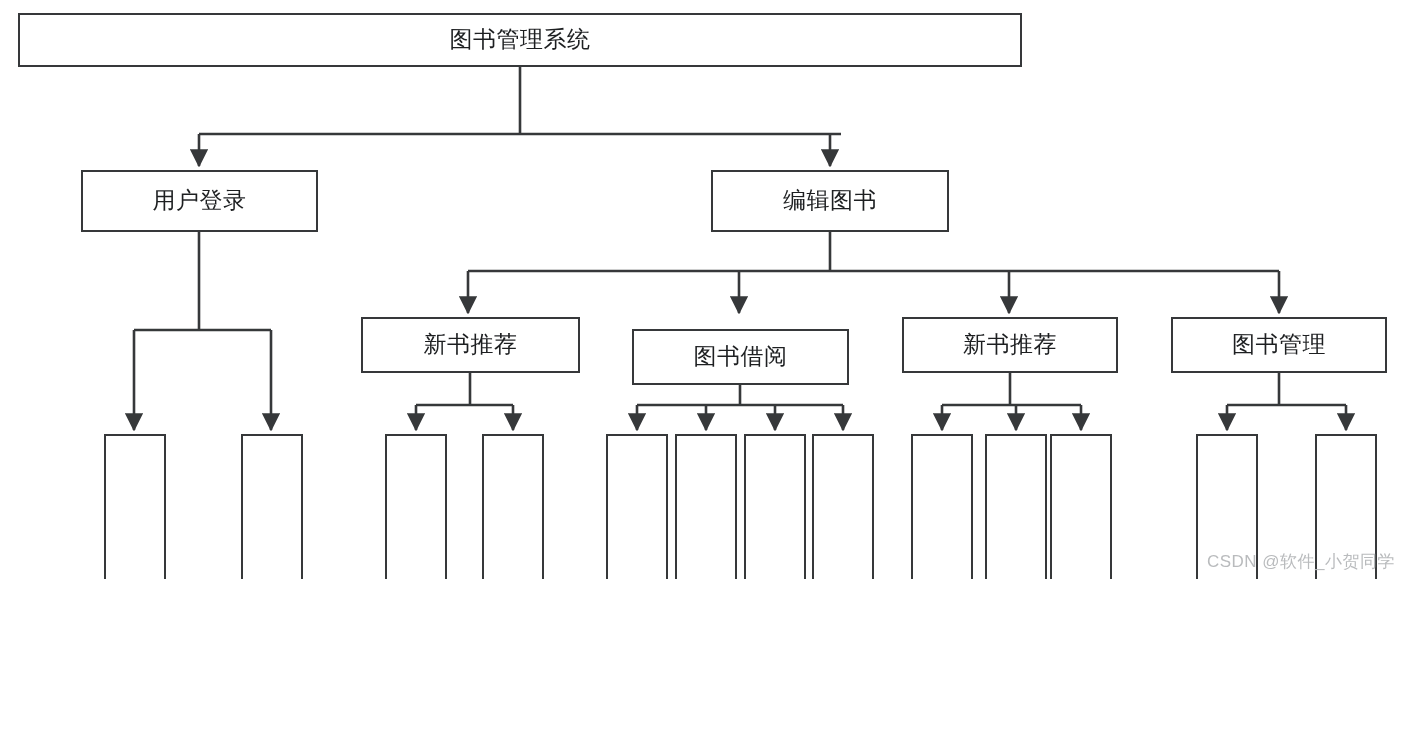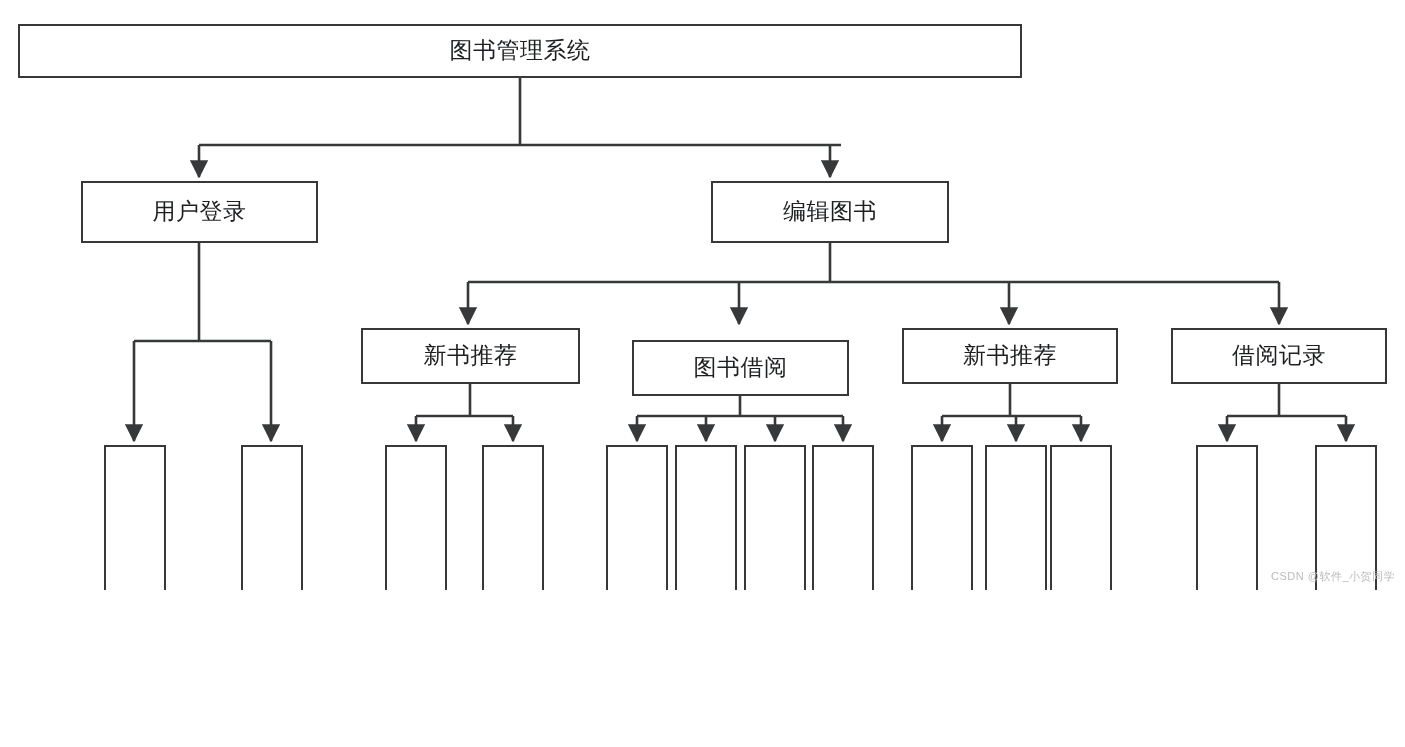--- a/index.html
+++ b/index.html
@@ -9,21 +9,20 @@
   }
   body {
     font-family: "Liberation Sans", "DejaVu Sans", sans-serif;
   }
   #canvas {
     position: relative;
     width: 1405px;
     height: 579px;
     background: #ffffff;
     overflow: hidden;
-    margin-top: 11px;
   }
   svg.wires {
     position: absolute;
     left: 0;
     top: 0;
     width: 1405px;
     height: 747px;
     pointer-events: none;
   }
   .node {
@@ -47,21 +46,21 @@
     font-size: 23px;
     line-height: 1.45;
     letter-spacing: 2px;
     padding: 4px 0;
     white-space: nowrap;
   }
   .watermark {
     position: absolute;
     right: 10px;
     bottom: 6px;
-    font-size: 11px;
+    font-size: 17px;
     color: #b9bbbd;
     letter-spacing: 0.5px;
     white-space: nowrap;
   }
 </style>
 </head>
 <body>
 
 <div id="canvas">
 
@@ -116,21 +115,21 @@
   </svg>
 
   <div class="node horiz" style="left: 18px; top: 13px; width: 1004px; height: 54px;">图书管理系统</div>
 
   <div class="node horiz" style="left: 81px; top: 170px; width: 237px; height: 62px;">用户登录</div>
   <div class="node horiz" style="left: 711px; top: 170px; width: 238px; height: 62px;">编辑图书</div>
 
   <div class="node horiz" style="left: 361px; top: 317px; width: 219px; height: 56px; text-align: center;">新书推荐</div>
   <div class="node horiz" style="left: 632px; top: 329px; width: 217px; height: 56px;">图书借阅</div>
   <div class="node horiz" style="left: 902px; top: 317px; width: 216px; height: 56px;">新书推荐</div>
-  <div class="node horiz" style="left: 1171px; top: 317px; width: 216px; height: 56px;">借阅记录</div>
+  <div class="node horiz" style="left: 1171px; top: 317px; width: 216px; height: 56px;">图书管理</div>
 
   <div class="node vert" style="left: 104px; top: 434px; width: 62px; height: 299px;">用户登录</div>
   <div class="node vert" style="left: 241px; top: 434px; width: 62px; height: 299px;">注销登录</div>
   <div class="node vert" style="left: 385px; top: 434px; width: 62px; height: 299px;">查询图书</div>
   <div class="node vert" style="left: 482px; top: 434px; width: 62px; height: 299px;">借阅图书</div>
   <div class="node vert" style="left: 606px; top: 434px; width: 62px; height: 299px;">查询图书</div>
   <div class="node vert" style="left: 675px; top: 434px; width: 62px; height: 299px;">新增图书（管理员）</div>
   <div class="node vert" style="left: 744px; top: 434px; width: 62px; height: 299px;">编辑图书（管理员）</div>
   <div class="node vert" style="left: 812px; top: 434px; width: 62px; height: 299px;">借阅图书</div>
   <div class="node vert" style="left: 911px; top: 434px; width: 62px; height: 299px;">查询图书</div>

